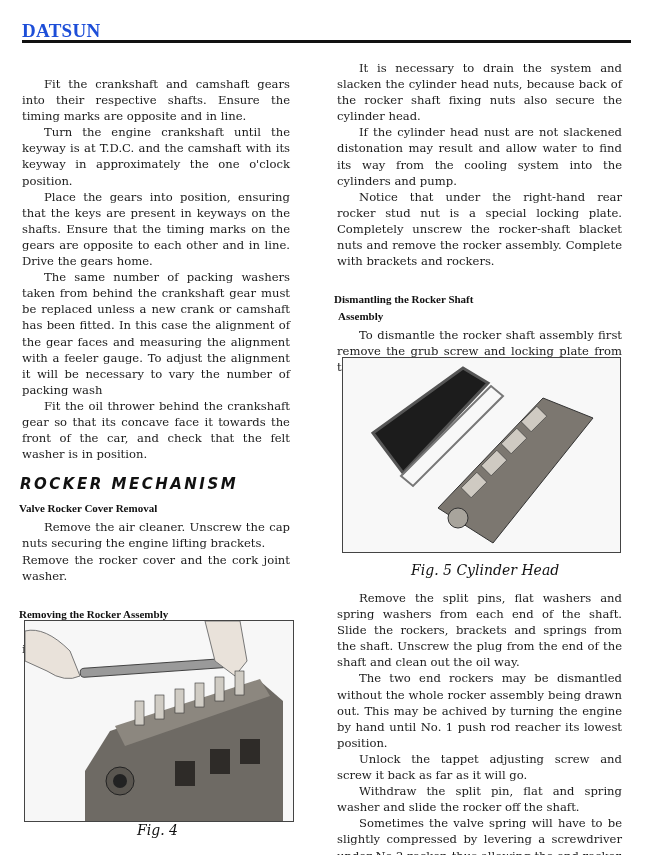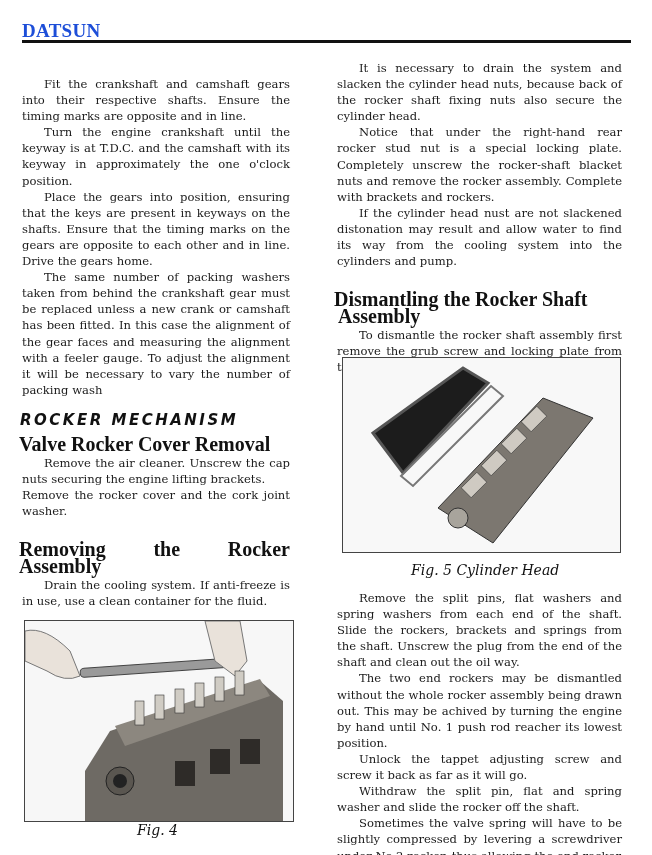--- a/index.html
+++ b/index.html
@@ -4,41 +4,42 @@
 <style>
   html,body{margin:0;padding:0;background:#fff;}
   body{width:652px;height:855px;position:relative;overflow:hidden;font-family:"DejaVu Serif",serif;color:#1a1a1a;}
   .brand{position:absolute;left:22px;top:20px;font-family:"Liberation Serif",serif;font-weight:bold;font-size:19px;letter-spacing:0.3px;color:#1d4ed8;}
   .rule{position:absolute;left:22px;top:40px;width:609px;height:3px;background:#111;}
   .col{position:absolute;font-size:11.6px;line-height:16.1px;text-align:justify;}
   .col-left{left:22px;top:76px;width:268px;}
   .col-right{left:337px;top:60px;width:285px;}
   .p{margin:0;text-indent:22px;}
   .h-major{font-family:"DejaVu Sans",sans-serif;font-style:italic;font-weight:bold;font-size:15px;letter-spacing:2.5px;margin:14px 0 8px -2px;color:#111;}
-  .h-sub{font-family:"Liberation Serif",serif;font-weight:bold;font-size:20px;margin:0 0 2px -3px;line-height:17px;color:#111;}
+  .h-sub{font-family:"Liberation Serif",serif;font-weight:bold;font-size:11px;margin:0 0 2px -3px;line-height:17px;color:#111;}
   .h-sub.gap{margin-top:22px;}
   .h-sub .l2{display:block;padding-left:4px;}
   .fig{position:absolute;border:1px solid #444;background:#f6f6f6;overflow:hidden;}
   .fig4{left:24px;top:620px;width:268px;height:200px;}
   .fig5{left:342px;top:357px;width:277px;height:194px;}
   .cap{position:absolute;font-family:"DejaVu Serif",serif;font-style:italic;font-size:14px;color:#111;}
   .cap4{left:137px;top:822px;}
   .cap5{left:411px;top:562px;}
 </style>
 </head>
 <body>
 
 <div class="brand">DATSUN</div>
 <div class="rule"></div>
 
 <div class="col col-left">
   <p class="p">Fit the crankshaft and camshaft gears into their respective shafts.   Ensure the timing marks are opposite and in line.</p>
   <p class="p">Turn the engine crankshaft until the keyway is at T.D.C. and the camshaft with its keyway in approximately the one o'clock position.</p>
   <p class="p">Place the gears into position, ensuring that the keys are present in keyways on the shafts. Ensure that the timing marks on the gears are opposite to each other and in line.  Drive the gears home.</p>
   <p class="p">The same number of packing washers taken from behind the crankshaft gear must be replaced unless a new crank or camshaft has been fitted.  In this case the alignment of the gear faces and measuring the alignment with a feeler gauge.  To adjust the alignment it will be necessary to vary the number of packing wash</p>
+  <p class="p">Fit the oil thrower behind the crankshaft gear so that its concave face it towards the front of the car, and check that the felt washer is in position.</p>
 
   <div class="h-major">ROCKER  MECHANISM</div>
 
   <div class="h-sub">Valve Rocker Cover Removal</div>
   <p class="p">Remove the air cleaner.  Unscrew the cap nuts securing the engine lifting brackets.</p>
   <p class="p" style="text-indent:0">Remove the rocker cover and the cork joint washer.</p>
 
   <div class="h-sub gap">Removing the Rocker Assembly</div>
   <p class="p">Drain the cooling system.  If anti-freeze is in use, use a clean container for the fluid.</p>
 </div>
@@ -65,22 +66,22 @@
         <rect x="215" y="118" width="20" height="25"></rect>
     </g>
     <circle cx="95" cy="160" r="14" fill="#5a5650" stroke="#222"></circle>
     <circle cx="95" cy="160" r="7" fill="#222"></circle>
   </svg>
 </div>
 <div class="cap cap4">Fig.  4</div>
 
 <div class="col col-right">
   <p class="p">It is necessary to drain the system and slacken the cylinder head nuts, because back of the rocker shaft fixing nuts also secure the cylinder head.</p>
+  <p class="p">If the cylinder head nust are not slackened distonation may result and allow water to find its way from the cooling system into the cylinders and pump.</p>
   <p class="p">Notice that under the right-hand rear rocker stud nut is a special locking plate.  Completely unscrew the rocker-shaft blacket nuts and remove the rocker assembly.   Complete with brackets and rockers.</p>
-  <p class="p">If the cylinder head nust are not slackened distonation may result and allow water to find its way from the cooling system into the cylinders and pump.</p>
 
   <div class="h-sub gap">
     <span>Dismantling the Rocker  Shaft</span>
     <span class="l2">Assembly</span>
   </div>
   <p class="p">To dismantle the rocker shaft assembly first remove the grub screw and locking plate from the rear rocker bracket.</p>
 </div>
 
 <div class="fig fig5">
   <svg width="277" height="194" viewBox="0 0 277 194">

